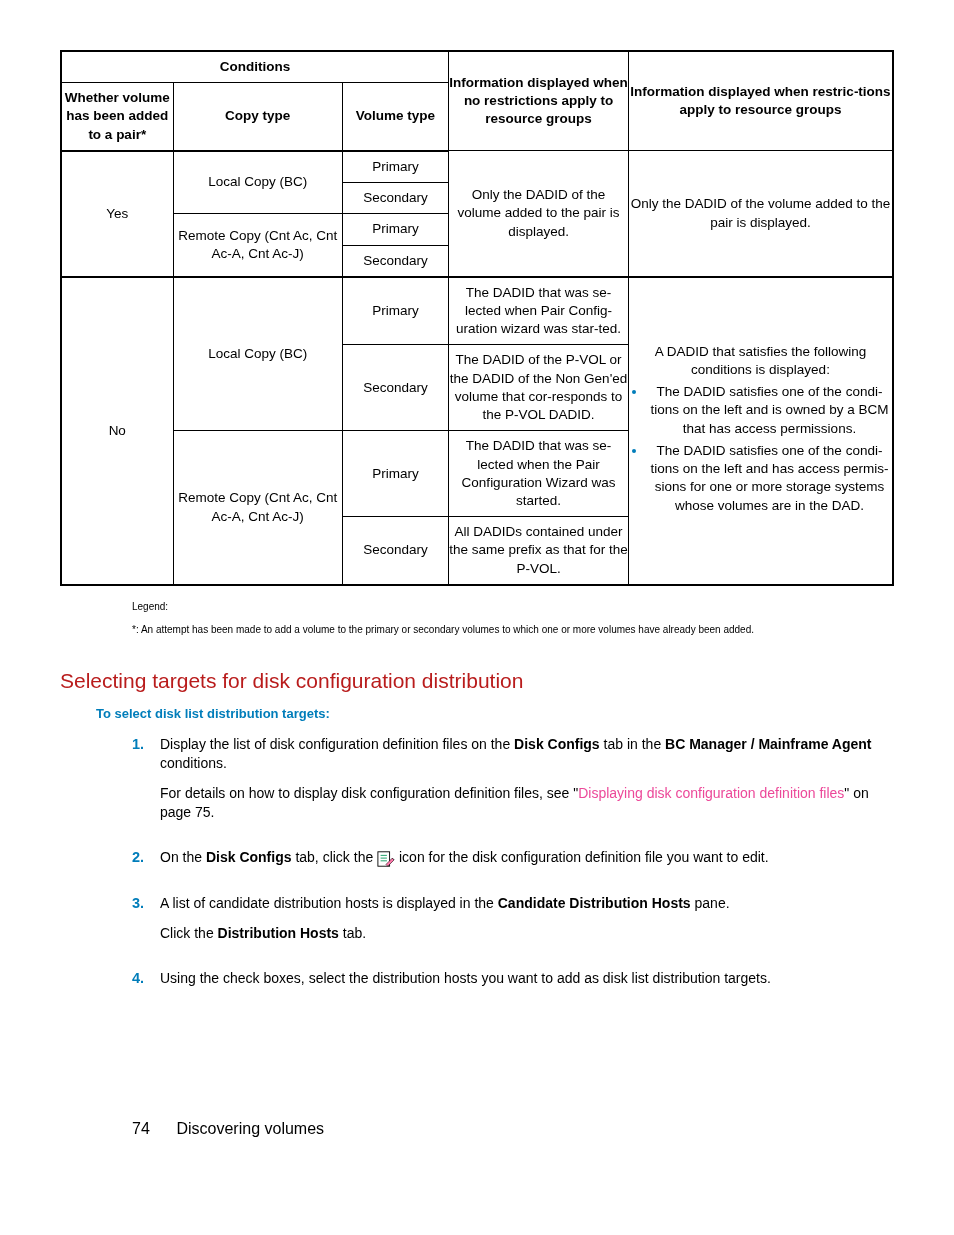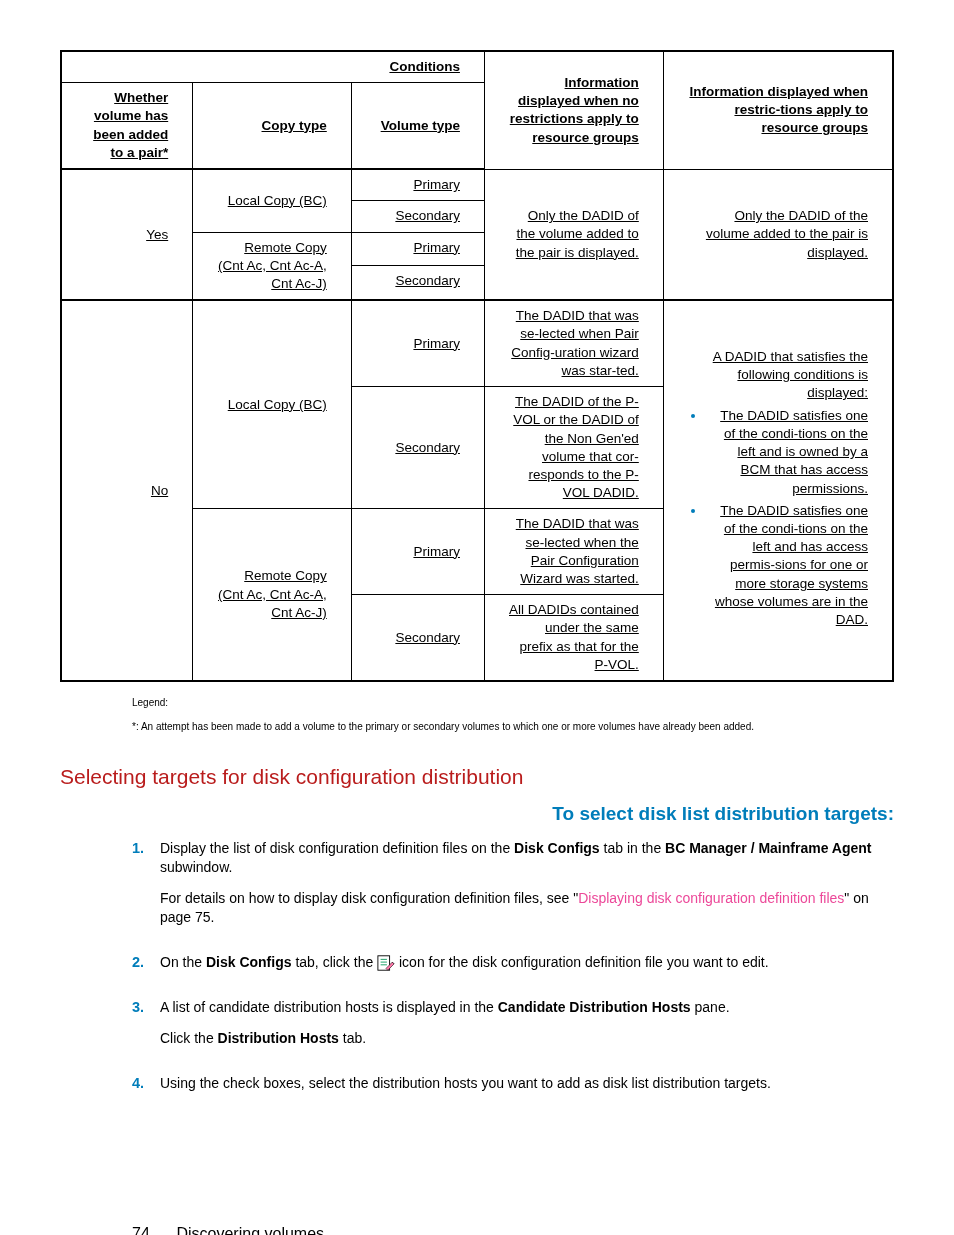--- a/index.html
+++ b/index.html
@@ -12,45 +12,43 @@
     box-sizing: border-box;
     line-height: 1.35;
   }
   table {
     border-collapse: collapse;
     width: 100%;
     border: 2px solid #000;
   }
   td, th {
     border: 1px solid #000;
-    padding: 6px 24px;
-    text-align: right;
+    padding: 6px 0;
+    text-align: center;
     vertical-align: top;
     font-size: 13.5px;
-    text-decoration: underline;
   }
   .thick-top { border-top: 2px solid #000; }
   .thick-bottom { border-bottom: 2px solid #000; }
   .thick-left { border-left: 2px solid #000; }
   .thick-right { border-right: 2px solid #000; }
   .header-cell { font-weight: bold; }
   .vmid { vertical-align: middle; }
   .legend-block { margin: 14px 0 0 72px; font-size: 10px; }
   .h2 {
     color: #b91c1c;
     font-size: 21px;
     font-weight: normal;
     margin: 30px 0 10px 0;
   }
   .sub-head {
     color: #007dba;
     font-weight: bold;
-    font-size: 19px;
-    margin: 10px 0 12px 101px;
-    text-align: right;
+    font-size: 13px;
+    margin: 10px 0 12px 36px;
   }
   ol.steps {
     list-style: none;
     margin: 0 0 0 72px;
     padding: 0;
   }
   ol.steps > li {
     display: flex;
     margin-bottom: 14px;
   }
@@ -152,21 +150,21 @@
   <p style="margin:0">*: An attempt has been made to add a volume to the primary or secondary volumes to which one or more volumes have already been added.</p>
 </div>
 
 <div class="h2">Selecting targets for disk configuration distribution</div>
 <div class="sub-head">To select disk list distribution targets:</div>
 
 <ol class="steps">
   <li>
     <div class="num">1.</div>
     <div class="body">
-      <p><span>Display the list of disk configuration definition files on the </span><span class="bold">Disk Configs</span><span> tab in the </span><span class="bold">BC Manager / Mainframe Agent</span><span> subwindow.</span></p>
+      <p><span>Display the list of disk configuration definition files on the </span><span class="bold">Disk Configs</span><span> tab in the </span><span class="bold">BC Manager / Mainframe Agent</span><span> conditions.</span></p>
       <p><span>For details on how to display disk configuration definition files, see "</span><span class="link">Displaying disk configuration definition files</span><span>" on page 75.</span></p>
     </div>
   </li>
   <li>
     <div class="num">2.</div>
     <div class="body">
       <p><span>On the </span><span class="bold">Disk Configs</span><span> tab, click the </span><span class="icon-edit"><svg viewBox="0 0 20 20">
               <rect x="1" y="2" width="13" height="16" fill="#fff" stroke="#000" stroke-width="1"></rect>
               <line x1="4" y1="6" x2="11" y2="6" stroke="#3a7" stroke-width="1.2"></line>
               <line x1="4" y1="9" x2="11" y2="9" stroke="#3a7" stroke-width="1.2"></line>

